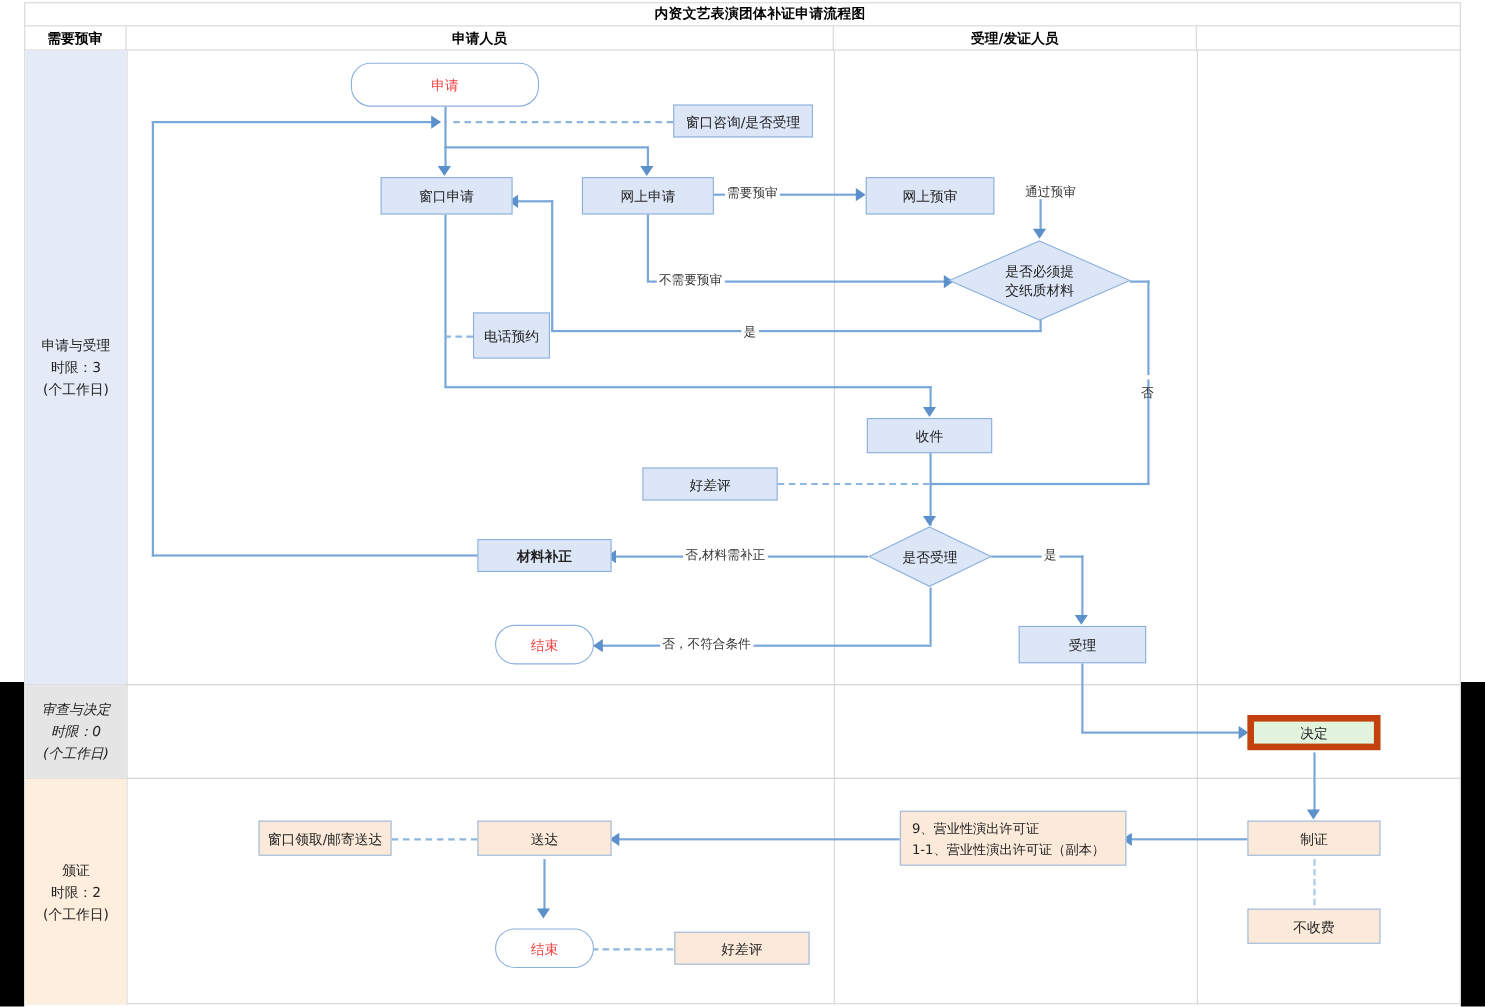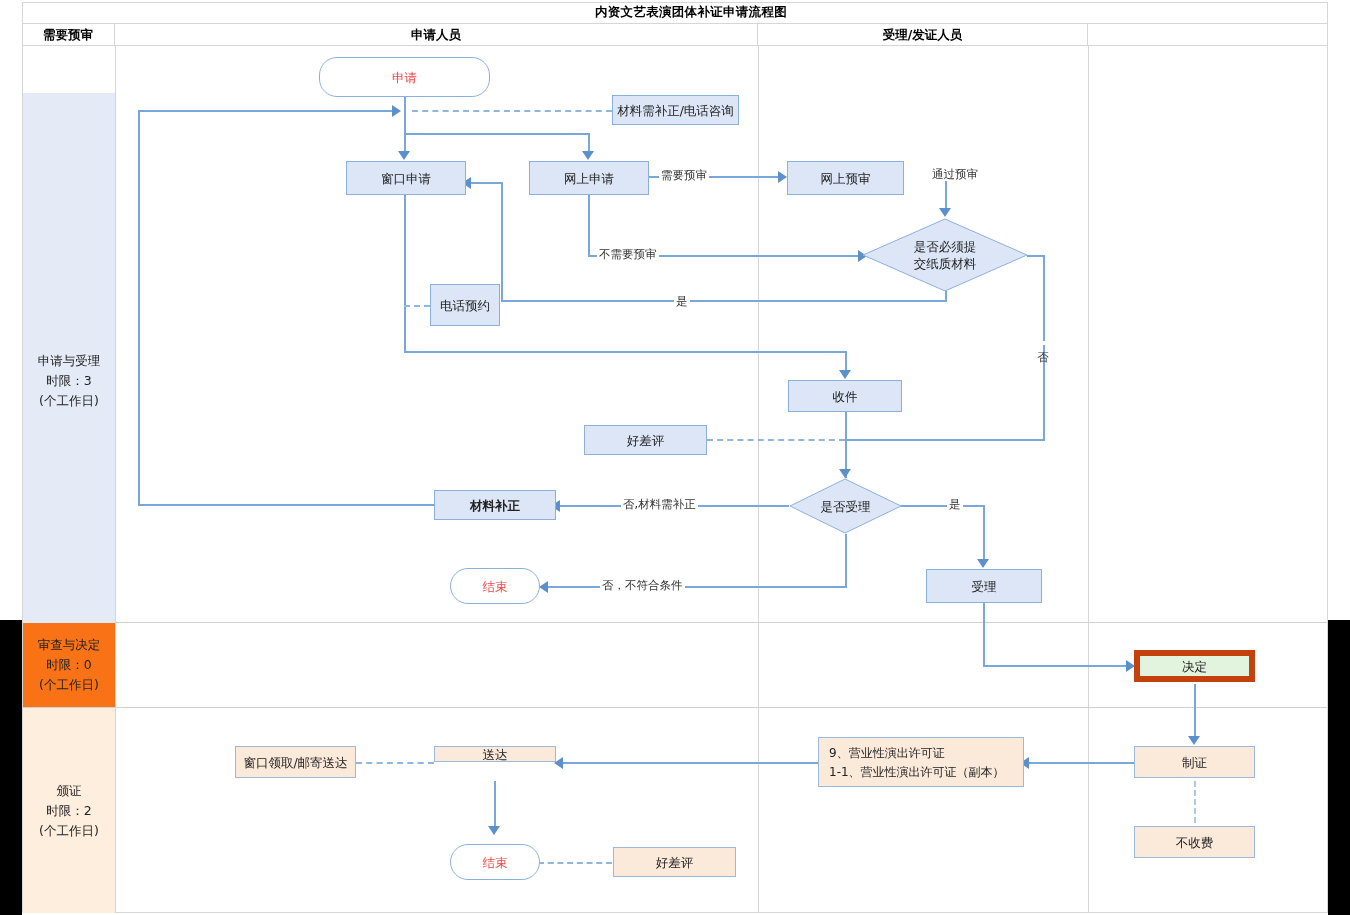--- a/index.html
+++ b/index.html
@@ -33,22 +33,22 @@
 
   
   .vline{position:absolute;width:1px;background:#d6d6d6;}
   
   .hline{position:absolute;height:1px;background:#d0d0d0;}
 
   
   .stage{position:absolute;left:23px;width:92px;display:flex;align-items:center;
     justify-content:center;text-align:center;font-size:12.5px;color:#222;
     line-height:20px;box-sizing:border-box;}
-  .stage.s1{top:46px;height:576px;background:#e4ebf7;margin-top:47px;}
-  .stage.s2{top:623px;height:84px;background:#f97316;}
+  .stage.s1{top:46px;height:576px;background:#e4ebf7;}
+  .stage.s2{top:623px;height:84px;background:#e5e5e5;font-style:italic;}
   .stage.s3{top:708px;height:205px;background:#fdeede;}
 
   
   .node{position:absolute;box-sizing:border-box;display:flex;align-items:center;
     justify-content:center;text-align:center;font-size:12.5px;line-height:17px;
     color:#222;}
   .node.box{background:#dce6f7;border:1px solid #8cb0dd;}
   .node.peach{background:#fbeada;border:1px solid #9cb8dc;}
   .node.green{background:#e2f4de;border:6px solid #c2410c;}
   .node.pill{background:#ffffff;border:1px solid #8cb0dd;border-radius:18px;
@@ -217,21 +217,21 @@
   <div class="elabel" style="left:930px;top:168px;">通过预审</div>
   <div class="elabel" style="left:597px;top:248px;">不需要预审</div>
   <div class="elabel" style="left:674px;top:295px;">是</div>
   <div class="elabel vert" style="left:1036px;top:341px;">否</div>
   <div class="elabel" style="left:598px;top:498px;margin-left:23px;">否,材料需补正</div>
   <div class="elabel" style="left:947px;top:498px;">是</div>
   <div class="elabel" style="left:600px;top:579px;">否，不符合条件</div>
 
   <div class="node pill" style="left:319px;top:57px;width:171px;height:40px;">申请</div>
 
-  <div class="node box" style="left:612px;top:95px;width:127px;height:30px;">材料需补正/电话咨询</div>
+  <div class="node box" style="left:612px;top:95px;width:127px;height:30px;">窗口咨询/是否受理</div>
 
   <div class="node box" style="left:346px;top:161px;width:120px;height:34px;">窗口申请</div>
 
   <div class="node box" style="left:529px;top:161px;width:120px;height:34px;">网上申请</div>
 
   <div class="node box" style="left:787px;top:161px;width:117px;height:34px;">网上预审</div>
 
   <div class="node box" style="left:430px;top:284px;width:70px;height:42px;">电话预约</div>
 
   <div class="diamond" style="left:862px;top:218px;width:166px;height:74px;">
@@ -265,21 +265,21 @@
 
   <div class="node green" style="left:1134px;top:650px;width:121px;height:32px;">决定</div>
 
   <div class="node peach" style="left:1134px;top:746px;width:121px;height:32px;">制证</div>
 
   <div class="node peach multiline" style="left:818px;top:737px;width:206px;height:50px;">
     <div>9、营业性演出许可证</div>
     <div>1-1、营业性演出许可证（副本）</div>
   </div>
 
-  <div class="node peach" style="left:434px;top:746px;width:122px;height:16px;">送达</div>
+  <div class="node peach" style="left:434px;top:746px;width:122px;height:32px;">送达</div>
 
   <div class="node peach" style="left:235px;top:746px;width:121px;height:32px;">窗口领取/邮寄送达</div>
 
   <div class="node pill" style="left:450px;top:844px;width:90px;height:36px;">结束</div>
 
   <div class="node peach" style="left:613px;top:847px;width:123px;height:30px;">好差评</div>
 
   <div class="node peach" style="left:1134px;top:826px;width:121px;height:32px;">不收费</div>
 
 </div>

